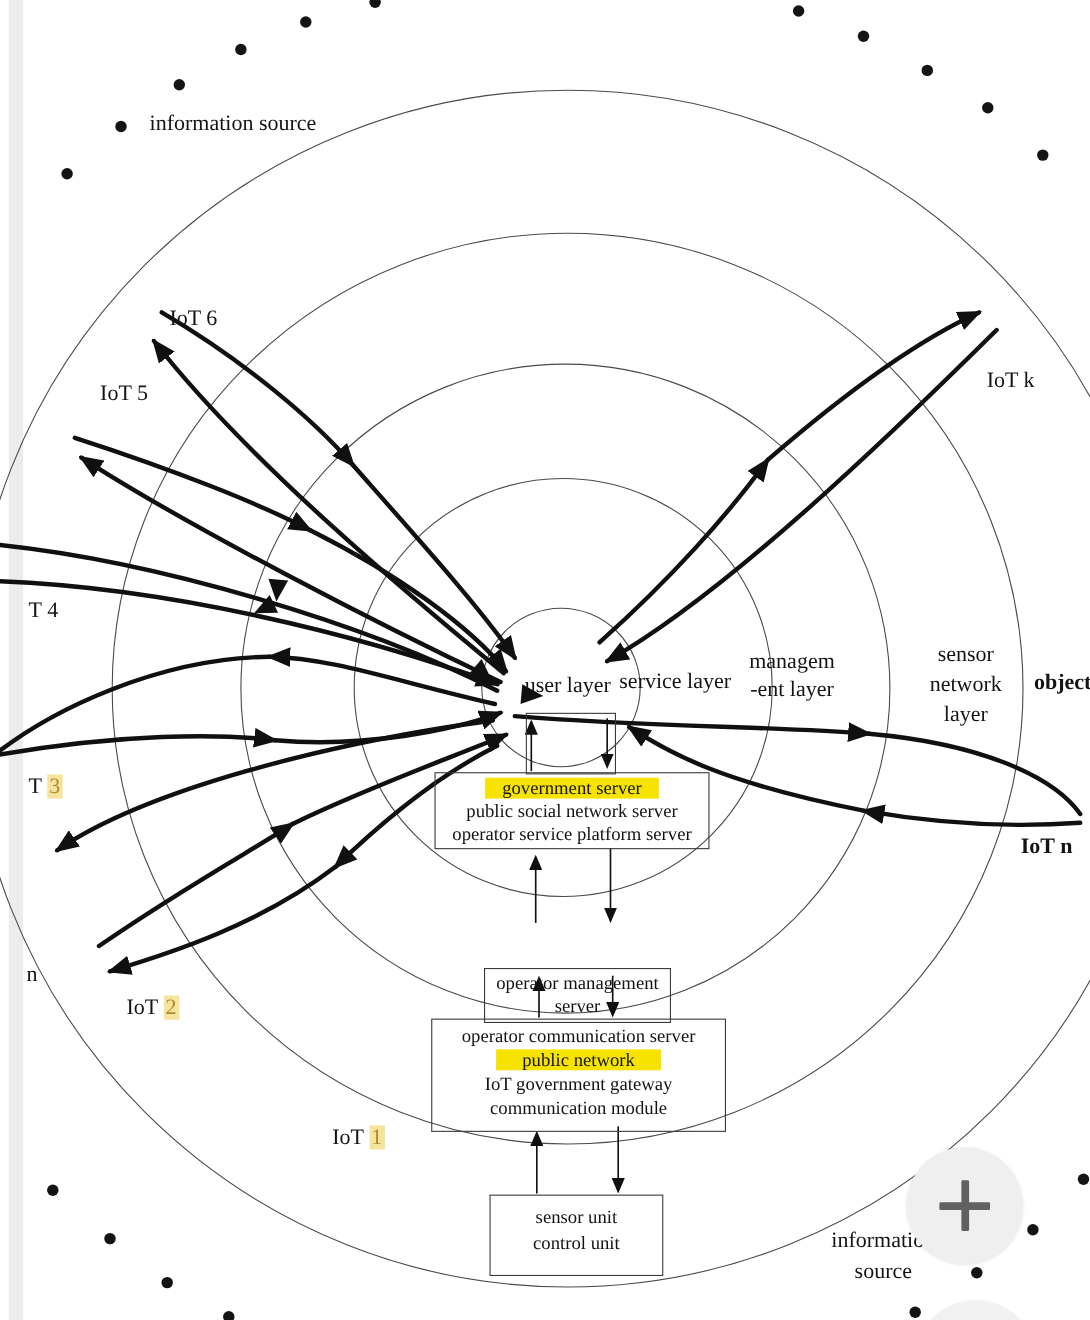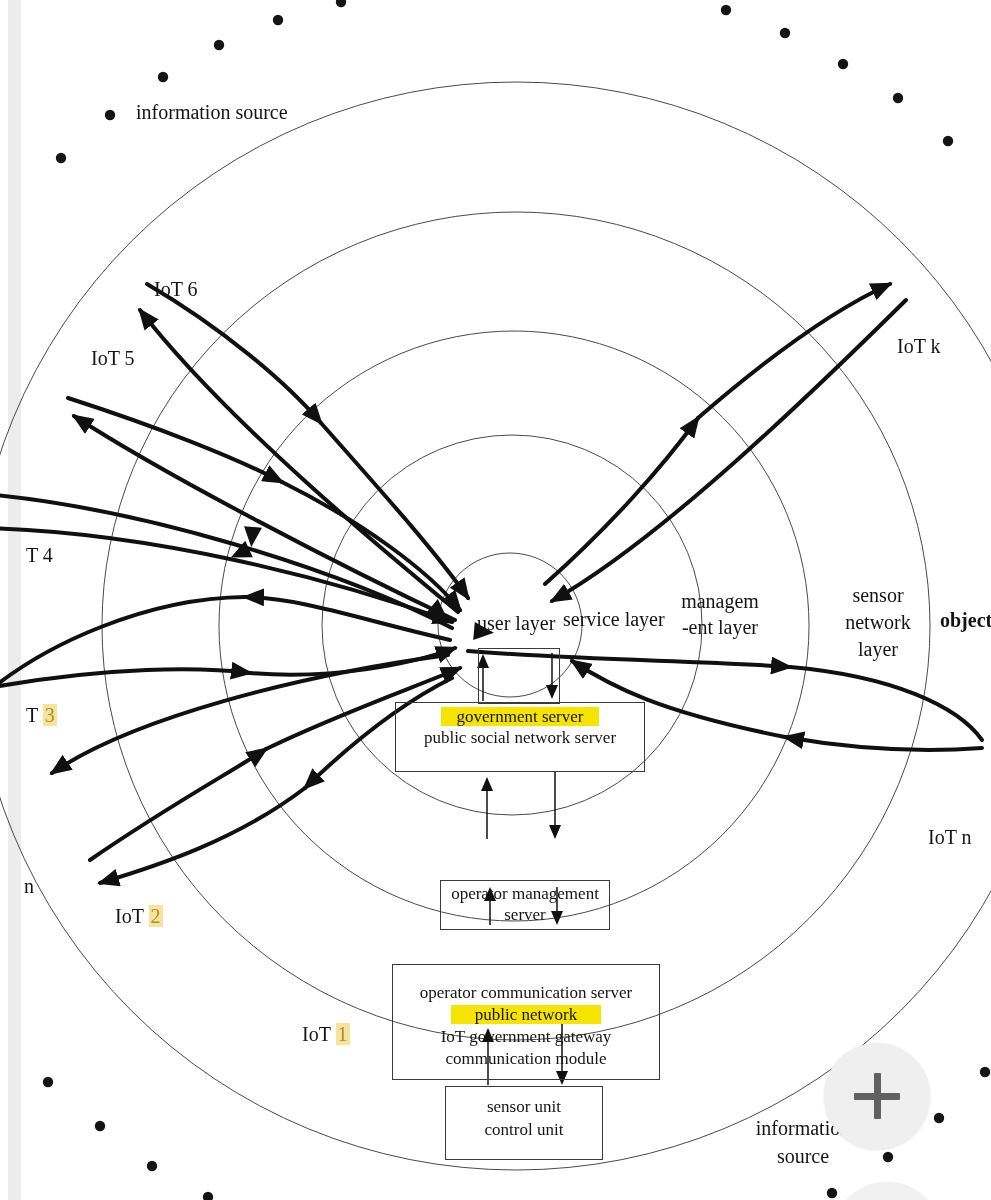--- a/index.html
+++ b/index.html
@@ -123,44 +123,45 @@
 
   <div class="lbl" style="left:136px;top:100px;">information source</div>
   <div class="lbl" style="left:154px;top:249px;margin-top:28px;">IoT 6</div>
   <div class="lbl" style="left:91px;top:346px;">IoT 5</div>
   <div class="lbl" style="left:26px;top:543px;">T 4</div>
   <div class="lbl" style="left:26px;top:703px;"><span>T </span><span class="digit-hl">3</span></div>
   <div class="lbl" style="left:24px;top:874px;">n</div>
   <div class="lbl" style="left:115px;top:904px;"><span>IoT </span><span class="digit-hl">2</span></div>
   <div class="lbl" style="left:302px;top:1022px;"><span>IoT </span><span class="digit-hl">1</span></div>
   <div class="lbl" style="left:897px;top:334px;">IoT k</div>
-  <div class="lbl" style="left:928px;top:825px;">IoT n</div>
+  <div class="lbl" style="left:928px;top:757px;font-weight:bold;">IoT n</div>
 
   <div class="lbl" style="left:477px;top:611px;">user layer</div>
   <div class="lbl" style="left:563px;top:607px;">service layer</div>
   <div class="lbl center" style="left:668px;top:588px;width:104px;line-height:26px;">managem
 -ent layer</div>
   <div class="lbl center" style="left:828px;top:582px;width:100px;line-height:27px;">sensor
 network
 layer</div>
   <div class="lbl" style="left:940px;top:608px;font-weight:bold;">object</div>
 
   <div class="box" style="left:478px;top:648px;width:80px;height:54px;"></div>
 
   <div class="box" style="left:395px;top:702px;width:248px;height:65px;padding-top:3px;">
     <span class="bline"><span class="hl-bar">government server</span></span>
     <span class="bline">public social network server</span>
+    <span class="bline">operator service platform server</span>
   </div>
 
   <div class="box" style="left:440px;top:840px;width:168px;height:46px;padding-top:2px;margin-top:40px;">
     <span class="bline">operator management
 server</span>
   </div>
 
-  <div class="box" style="left:392px;top:964px;width:266px;height:97px;padding-top:17px;">
+  <div class="box" style="left:392px;top:926px;width:266px;height:97px;padding-top:4px;">
     <span class="bline" style="line-height:22px;">operator communication server</span>
     <span class="bline" style="line-height:22px;"><span class="hl-bar wide">public network</span></span>
     <span class="bline" style="line-height:22px;">IoT government gateway</span>
     <span class="bline" style="line-height:22px;">communication module</span>
   </div>
 
   <div class="box" style="left:445px;top:1086px;width:156px;height:64px;padding-top:8px;">
     <span class="bline" style="line-height:23px;">sensor unit
 control unit</span>
   </div>

